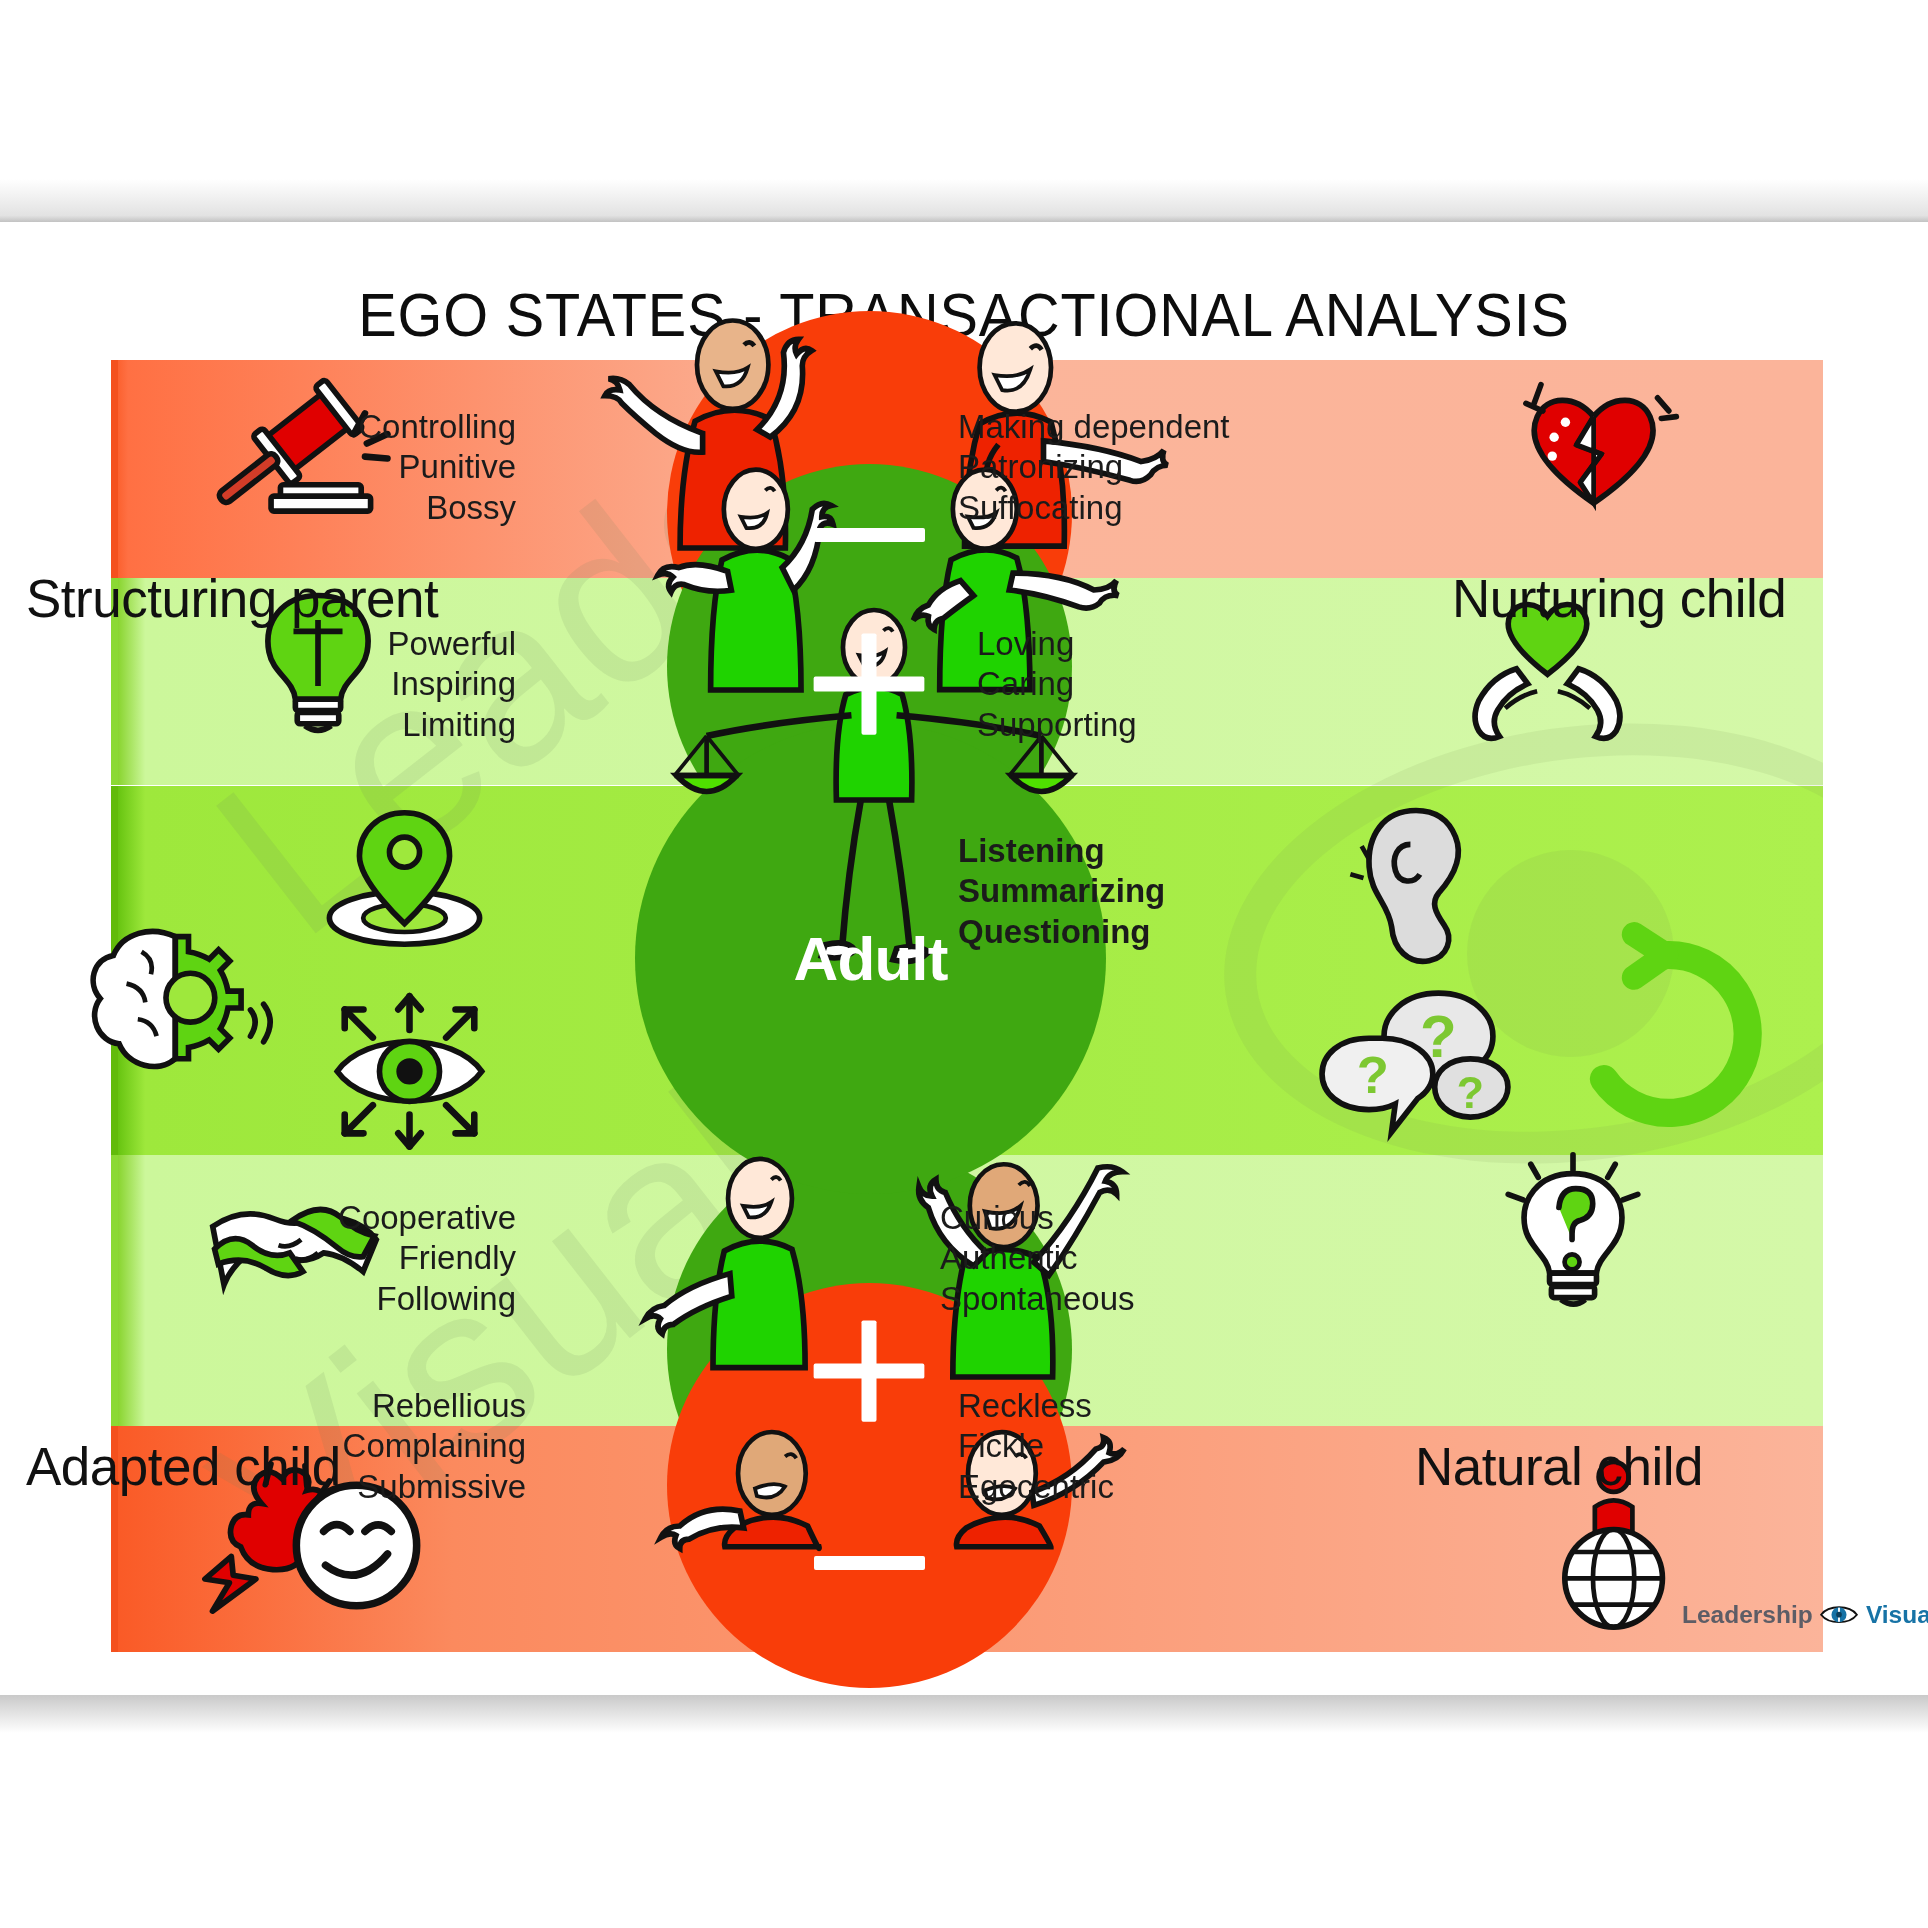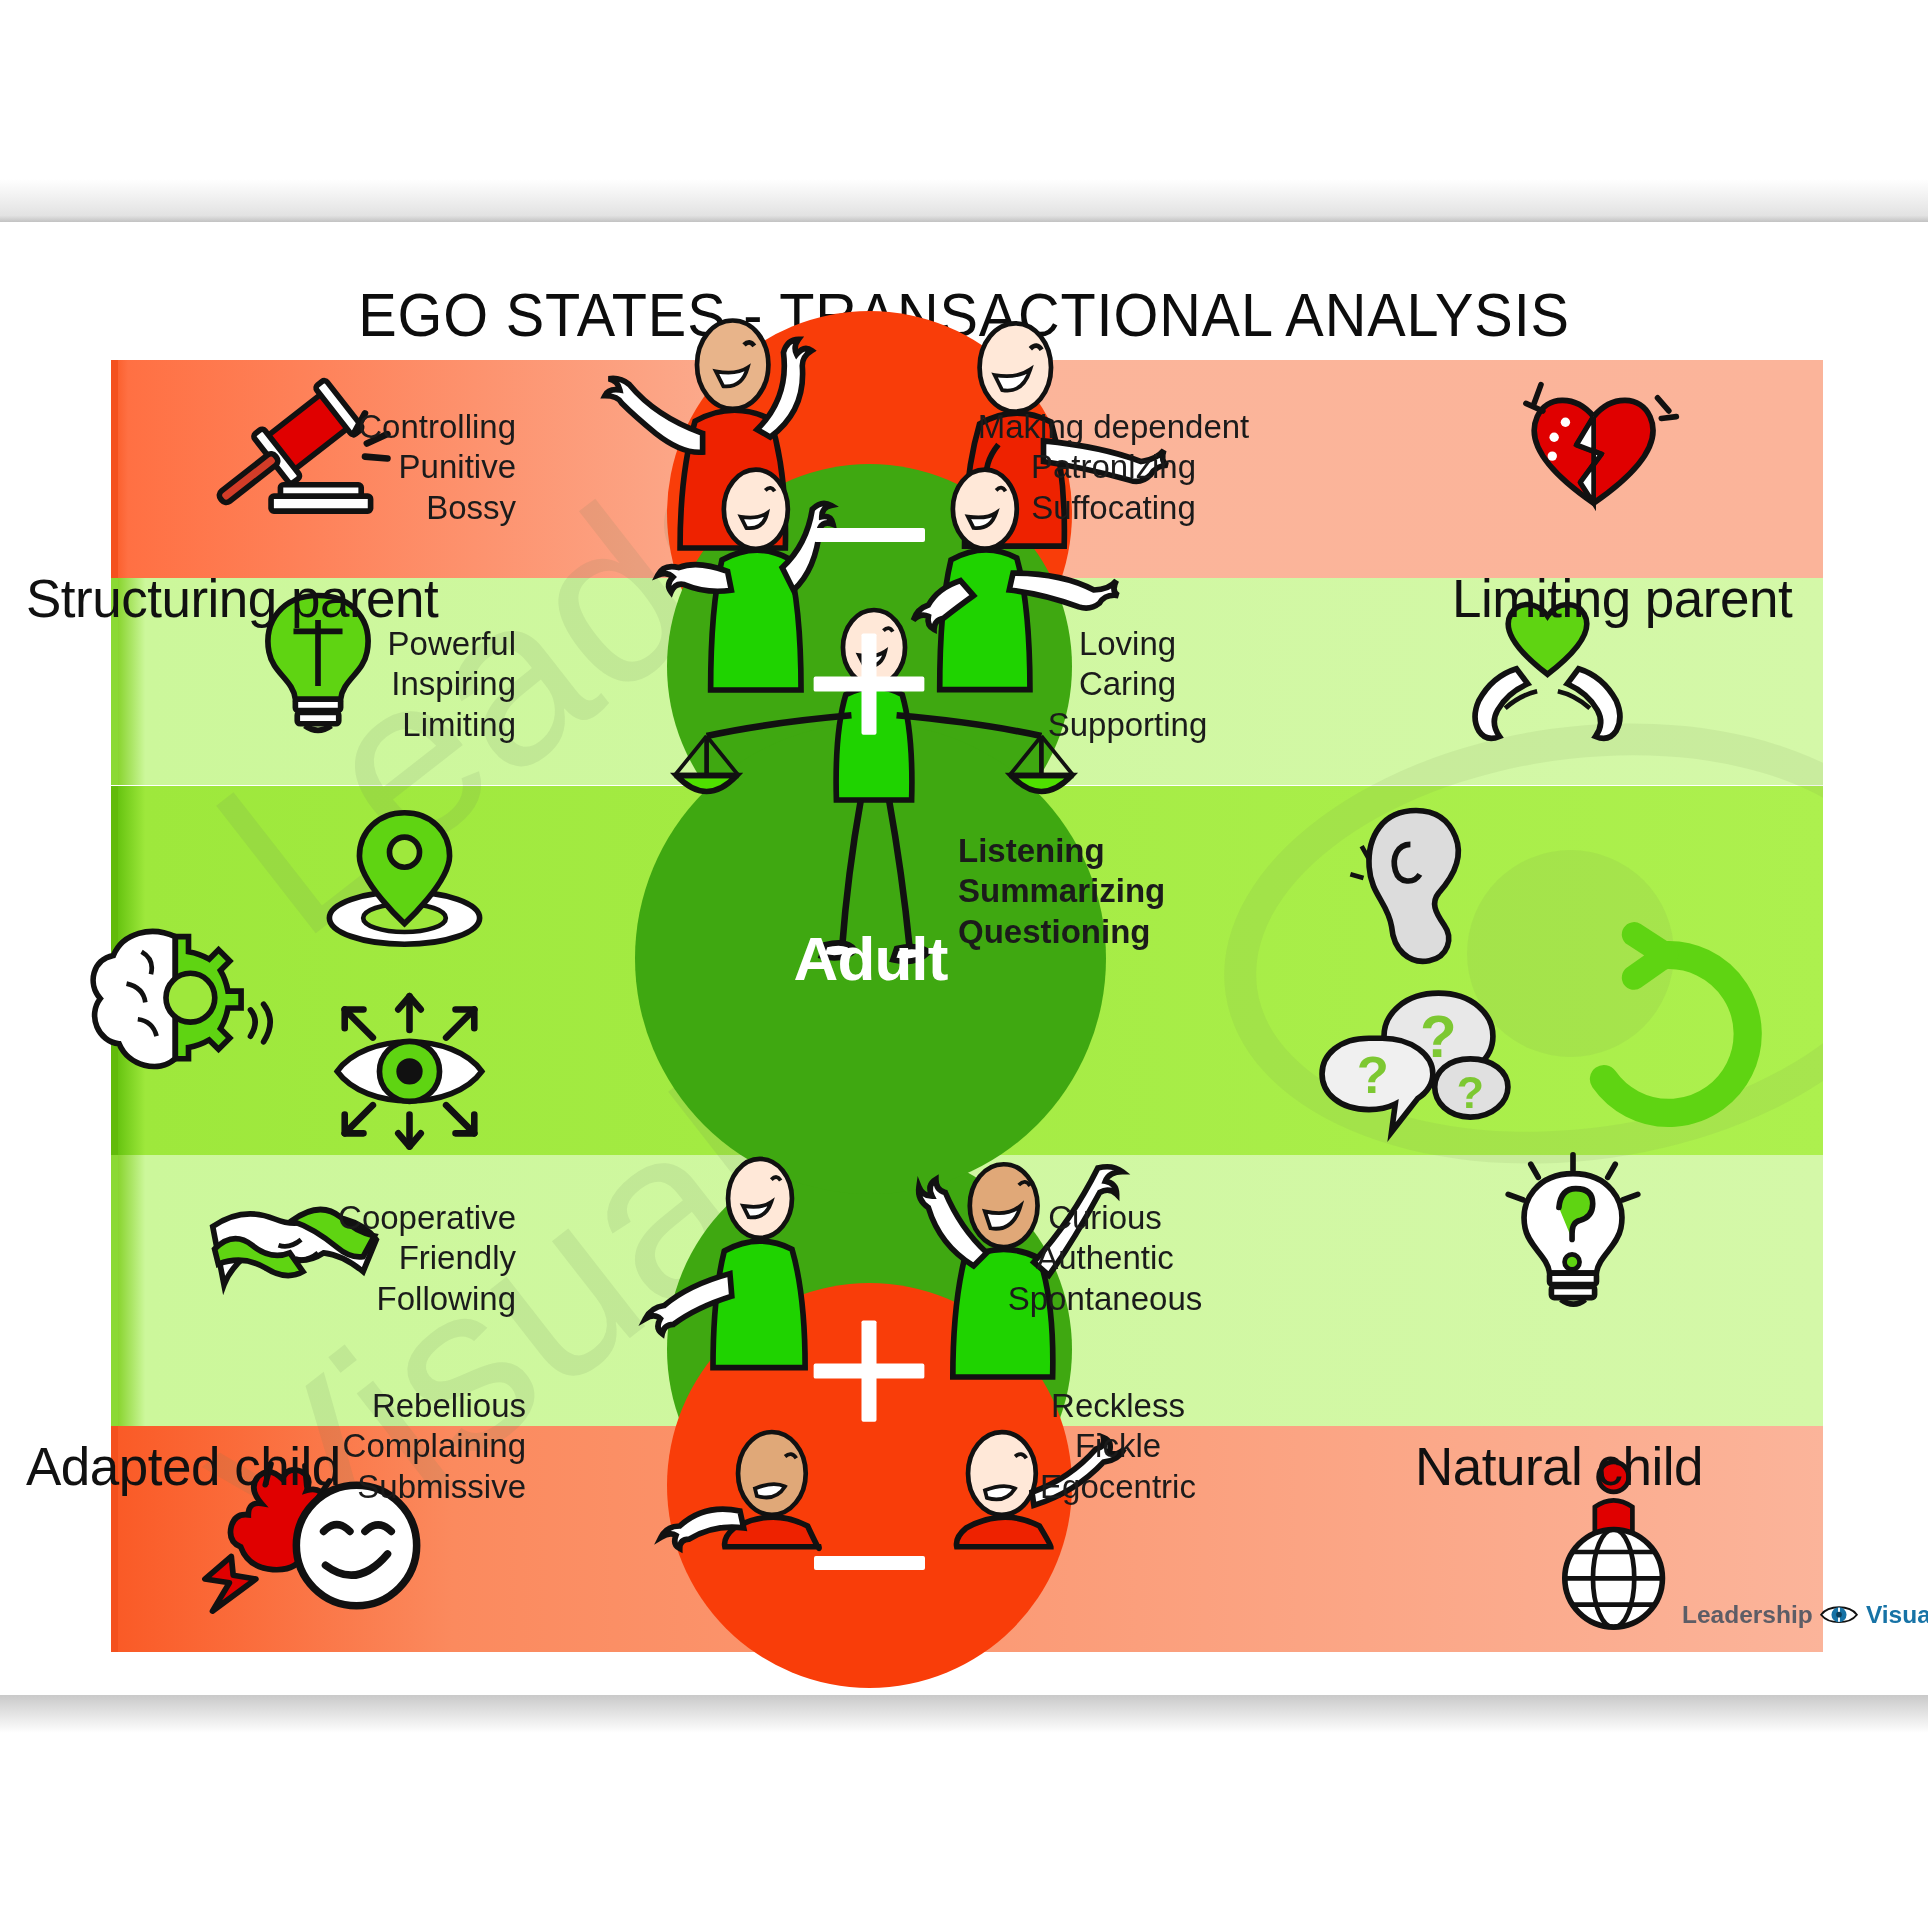--- a/index.html
+++ b/index.html
@@ -143,21 +143,21 @@
   
   .kw {
     position: absolute;
     color: #1b1b1b;
     font-size: 33px;
     line-height: 1.22;
     white-space: nowrap;
   }
   .kw-r { text-align: right; }
   .kw-l { text-align: left; font-weight: bold; }
-  .kw-c { text-align: center; }
+  .kw-c { text-align: left; }
 
   .kw-sp  { left: 85px;  top: 47px;  width: 320px; }
   .kw-np  { left: 847px; top: 47px;  width: 311px; }
   .kw-sp2 { left: 85px;  top: 264px; width: 320px; }
   .kw-np2 { left: 866px; top: 264px; width: 301px; }
   .kw-ad1 { left: 217px; top: 471px; width: 320px; }
   .kw-ad2 { left: 847px; top: 471px; width: 320px; }
   .kw-ac  { left: 85px;  top: 838px; width: 320px; }
   .kw-nc  { left: 829px; top: 838px; width: 330px; }
   .kw-ac2 { left: 85px;  top: 1026px; width: 330px; }
@@ -524,21 +524,21 @@
     <div class="kw kw-c kw-np2">Loving<br>Caring<br>Supporting</div>
     <div class="kw kw-l kw-ad2">Listening<br>Summarizing<br>Questioning</div>
     <div class="kw kw-r kw-ac">Cooperative<br>Friendly<br>Following</div>
     <div class="kw kw-c kw-nc">Curious<br>Authentic<br>Spontaneous</div>
     <div class="kw kw-r kw-ac2">Rebellious<br>Complaining<br>Submissive</div>
     <div class="kw kw-c kw-nc2">Reckless<br>Fickle<br>Egocentric</div>
 
   </div>
 
   <div class="qtitle qt-sp">Structuring parent</div>
-  <div class="qtitle qt-np">Limiting parent</div>
+  <div class="qtitle qt-np">Nurturing child</div>
   <div class="qtitle qt-ac">Adapted child</div>
   <div class="qtitle qt-nc">Natural child</div>
 
   <div class="brand">
     <span class="lead">Leadership</span>
     <span class="brand-eye">
       <svg width="40" height="25.4" viewBox="0 0 42 27">
         <path d="M2 13.5 C10 3 32 3 40 13.5 C32 24 10 24 2 13.5 z" fill="#ffffff" stroke="#111" stroke-width="2"></path>
         <circle cx="21" cy="13.5" r="8" fill="#1773a6"></circle>
         <path d="M21 6 l0 15" stroke="#ffffff" stroke-width="2"></path>

